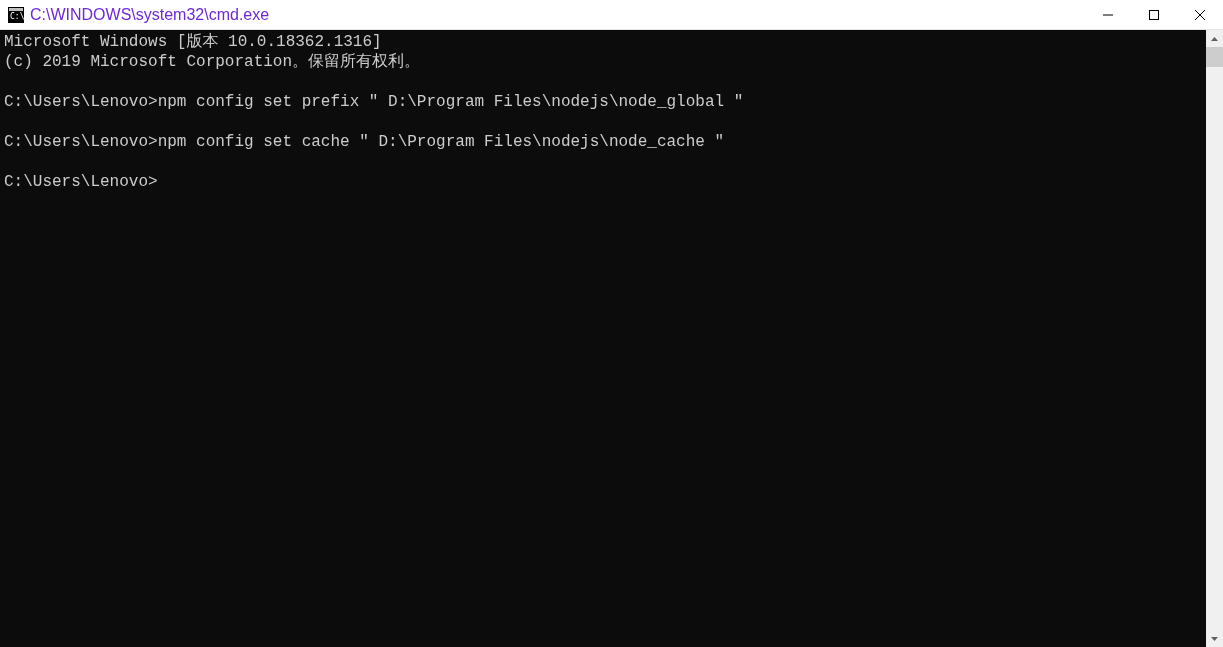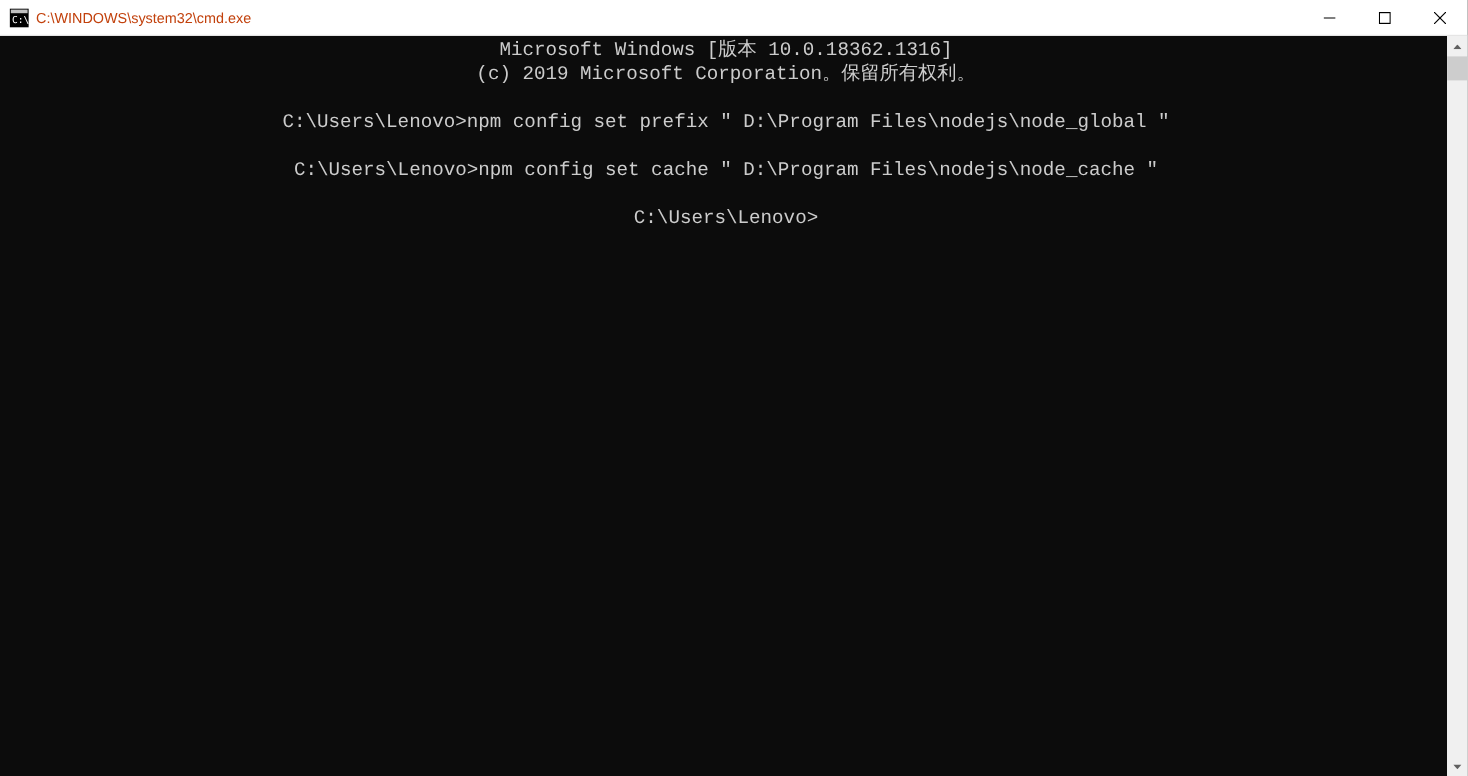--- a/index.html
+++ b/index.html
@@ -30,22 +30,22 @@
       margin-right: 6px;
       display: inline-flex;
       align-items: center;
       justify-content: center;
     }
     .titlebar-icon svg {
       display: block;
     }
     .titlebar-title {
       flex: 1;
-      font-size: 12px;
-      color: #c2410c;
+      font-size: 16px;
+      color: #6d28d9;
       line-height: 30px;
       overflow: hidden;
       white-space: nowrap;
     }
     .titlebar-controls {
       display: flex;
       height: 100%;
     }
     .titlebar-button {
       width: 46px;
@@ -62,21 +62,20 @@
       stroke-width: 1;
       fill: none;
     }
     .console-wrap {
       position: absolute;
       top: 30px;
       left: 0;
       right: 0;
       bottom: 0;
       display: flex;
-      text-align: center;
     }
     .console {
       flex: 1;
       background: #0c0c0c;
       color: #cccccc;
       font-family: "NSimSun", "SimSun", "Consolas", "Courier New", monospace;
       font-size: 16px;
       line-height: 20px;
       padding: 2px 0 0 4px;
       white-space: pre;

